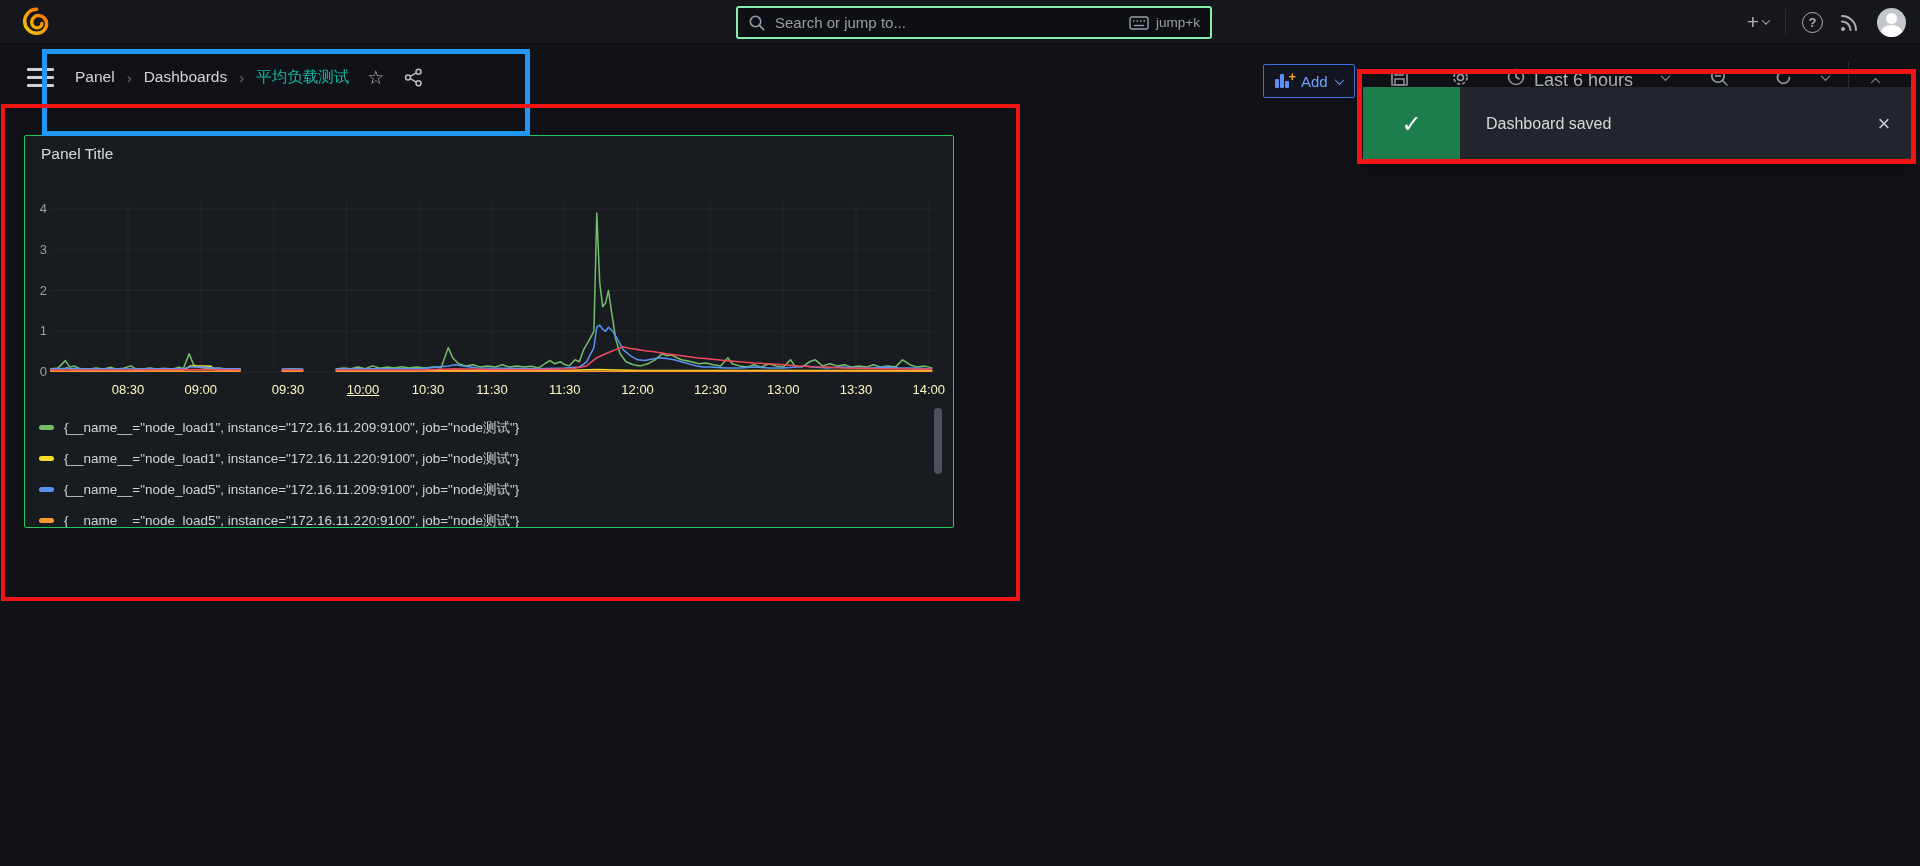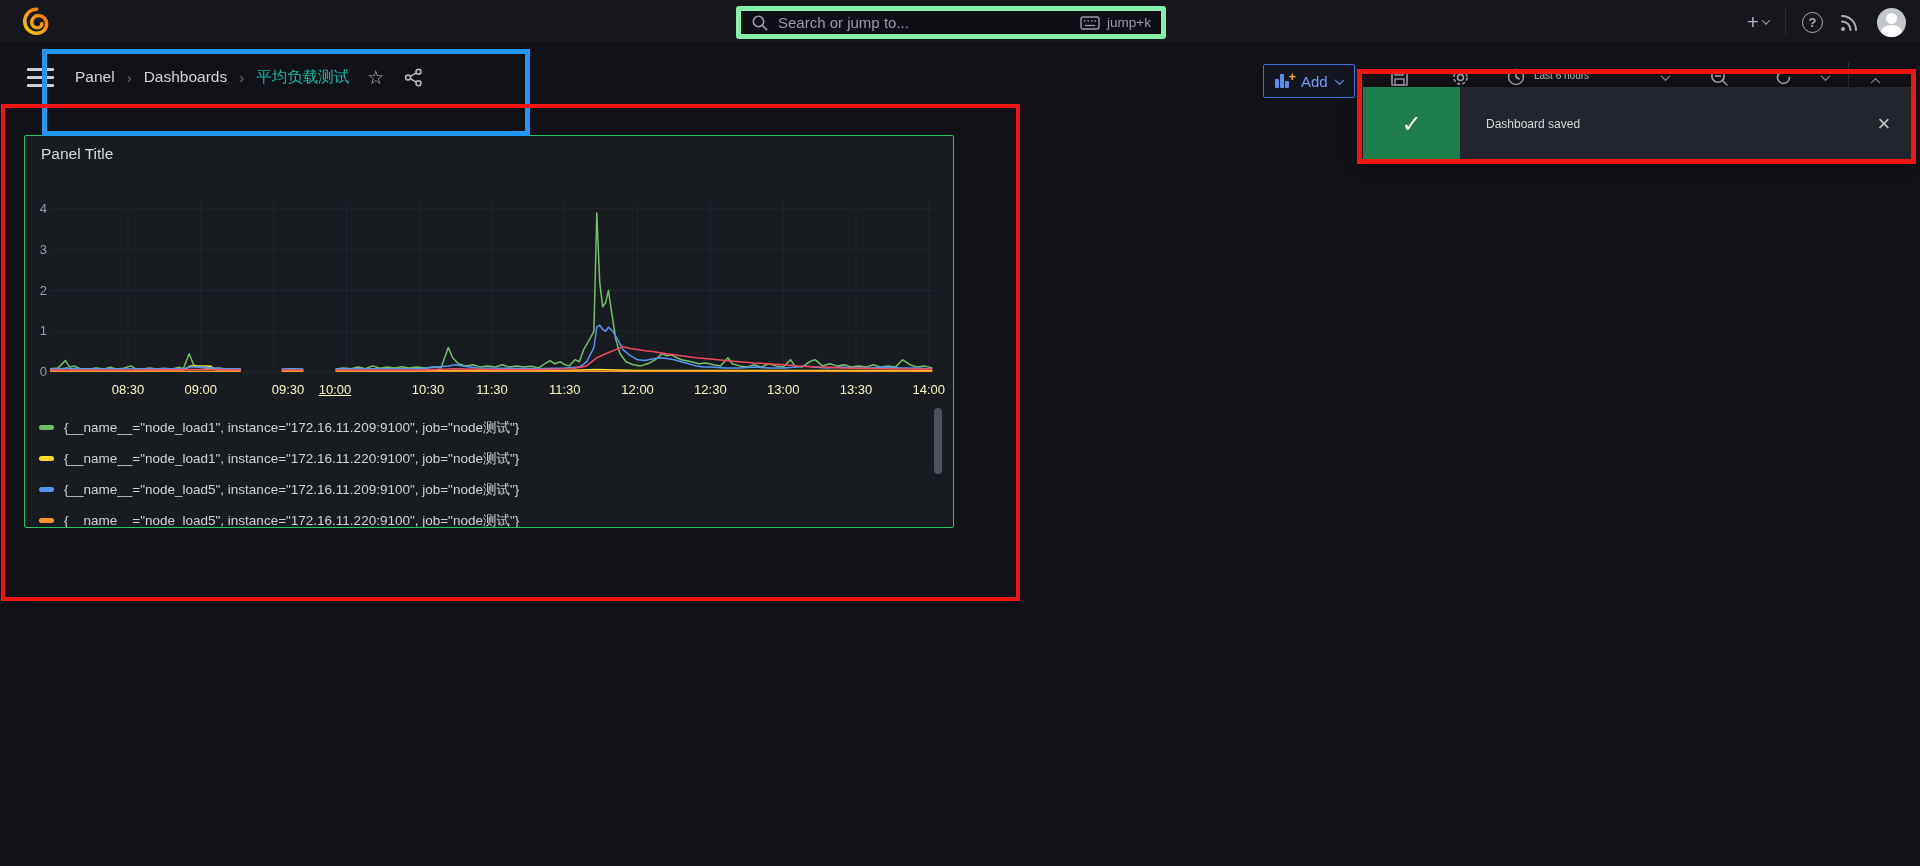--- a/index.html
+++ b/index.html
@@ -3,22 +3,22 @@
 <meta charset="utf-8">
 <style>
   * { margin:0; padding:0; box-sizing:border-box; }
   html,body { width:1920px; height:866px; background:#111217; overflow:hidden;
     font-family:"Liberation Sans","DejaVu Sans",sans-serif; color:#d8d9da; }
 
   
   #topnav { position:absolute; left:0; top:0; width:1920px; height:44px;
     background:#16171c; border-bottom:1px solid #0b0c0e; z-index:5; }
   #logo { position:absolute; left:20px; top:6px; width:32px; height:32px; }
-  #searchbox { position:absolute; left:736px; top:6px; width:430px; height:33px;
-    background:#0e0f14; border:5px solid #86efac; border-radius:3px;
+  #searchbox { position:absolute; left:736px; top:6px; width:476px; height:33px;
+    background:#0e0f14; border:2px solid #86efac; border-radius:3px;
     display:flex; align-items:center; padding:0 10px; color:#9fa2aa; }
   #searchbox .ph { font-size:15px; color:#9a9da5; flex:1; }
   #searchbox .shortcut { display:flex; align-items:center; gap:7px; font-size:13.5px; color:#9a9da5; }
   .navright { position:absolute; right:14px; top:0; height:44px; display:flex; align-items:center; gap:16px; }
   .navicon { color:#aeb0b6; display:flex; align-items:center; gap:4px; cursor:pointer; }
   .vdiv { width:1px; height:26px; background:#2c2e34; }
   .chev { width:7px; height:7px; border-right:1.6px solid currentColor; border-bottom:1.6px solid currentColor;
     display:inline-block; transform:rotate(45deg) translate(-1px,-1px); }
   .chev.up { transform:rotate(-135deg) translate(-1px,-1px); }
   .helpcircle { width:21px; height:21px; border:1.8px solid #aeb0b6; border-radius:50%;
@@ -39,42 +39,42 @@
   #addbtn { position:absolute; left:1263px; top:20px; height:34px; padding:0 11px;
     border:1px solid #3d71d9; border-radius:2px; background:rgba(26,36,60,.25);
     display:flex; align-items:center; gap:8px; color:#6e9fff; font-size:15px; cursor:pointer; }
   .minibars { position:relative; width:18px; height:14px; }
   .minibars i { position:absolute; bottom:0; width:3.5px; background:#5b8ff0; border-radius:1px; }
   .minibars i:nth-child(1){ left:0; height:9px; }
   .minibars i:nth-child(2){ left:5px; height:14px; }
   .minibars i:nth-child(3){ left:10px; height:7px; }
   .minibars b { position:absolute; right:-3px; top:-4px; color:#f5a623; font-size:13px; font-weight:bold; line-height:1; }
   .toolicon { position:absolute; top:23px; color:#9d9fa7; cursor:pointer; }
-  #timelabel { position:absolute; left:1534px; top:26px; font-size:10px; color:#b6b8bd; white-space:nowrap; cursor:pointer; }
+  #timelabel { position:absolute; left:1534px; top:26px; font-size:18px; color:#b6b8bd; white-space:nowrap; cursor:pointer; }
 
   
   #panel { position:absolute; left:24px; top:135px; width:930px; height:393px;
     background:#181b1f; border:1px solid #22c55e; border-radius:2px; overflow:hidden; z-index:2; }
   #panel-title { position:absolute; left:16px; top:9px; font-size:15.5px; color:#d8d9da; }
   #chart-svg { position:absolute; left:24px; top:50px; }
   .ytick { position:absolute; left:0; width:22px; text-align:right; font-size:13px; color:#9b9da6; }
   .xtick { position:absolute; width:48px; text-align:center; font-size:13px; color:#fef9c3; top:246px; }
   #legend { position:absolute; left:14px; top:276px; width:880px; }
   .lrow { height:31px; display:flex; align-items:center; gap:10px; cursor:pointer; }
   .lchip { width:15px; height:5px; border-radius:3px; flex:none; }
   .llabel { font-size:13.5px; color:#d2d3d7; white-space:nowrap; }
   #legend-scrollbar { position:absolute; left:909px; top:272px; width:8px; height:66px;
     background:#4e5157; border-radius:4px; cursor:pointer; }
 
   
   #toast { position:absolute; left:1363px; top:87px; width:549px; height:73px; background:#22252b;
     display:flex; align-items:stretch; box-shadow:0 4px 14px rgba(0,0,0,.5); z-index:40; }
   #toast .tgreen { width:97px; background:#1d7d4c; display:flex; align-items:center; justify-content:center;
     color:#fff; font-size:24px; font-weight:bold; }
-  #toast .tmsg { flex:1; display:flex; align-items:center; padding-left:26px; font-size:12px; color:#d8d9da; }
+  #toast .tmsg { flex:1; display:flex; align-items:center; padding-left:26px; font-size:16px; color:#d8d9da; }
   #toast .tclose { width:56px; display:flex; align-items:center; justify-content:center;
     color:#c7c8cc; font-size:22px; cursor:pointer; }
 
   
   .annot { position:absolute; pointer-events:none; z-index:60; }
   #annot-blue { left:42px; top:49px; width:488px; height:87px; border:5px solid #2196f3; }
   #annot-red-panel { left:1px; top:104px; width:1019px; height:497px; border:4px solid #f11414; }
   #annot-red-toast { left:1357px; top:69px; width:559px; height:95px; border:5px solid #f11414; }
 
   svg.icon { display:block; }
@@ -252,21 +252,21 @@
       <div class="ytick" style="top: 228px;">0</div>
       <div class="ytick" style="top: 187.25px;">1</div>
       <div class="ytick" style="top: 146.5px;">2</div>
       <div class="ytick" style="top: 105.75px;">3</div>
       <div class="ytick" style="top: 65px;">4</div>
     </div>
   <div id="x-axis">
       <div class="xtick" style="left: 79px;">08:30</div>
       <div class="xtick" style="left: 151.8px;">09:00</div>
       <div class="xtick" style="left: 239px;">09:30</div>
-      <div class="xtick" style="left: 286px; text-decoration: underline;">10:00</div>
+      <div class="xtick" style="left: 314px; text-decoration: underline;">10:00</div>
       <div class="xtick" style="left: 379px;">10:30</div>
       <div class="xtick" style="left: 443px;">11:30</div>
       <div class="xtick" style="left: 515.8px;">11:30</div>
       <div class="xtick" style="left: 588.6px;">12:00</div>
       <div class="xtick" style="left: 661.4px;">12:30</div>
       <div class="xtick" style="left: 734.2px;">13:00</div>
       <div class="xtick" style="left: 807px;">13:30</div>
       <div class="xtick" style="left: 879.8px;">14:00</div>
     </div>
   <div id="legend">

